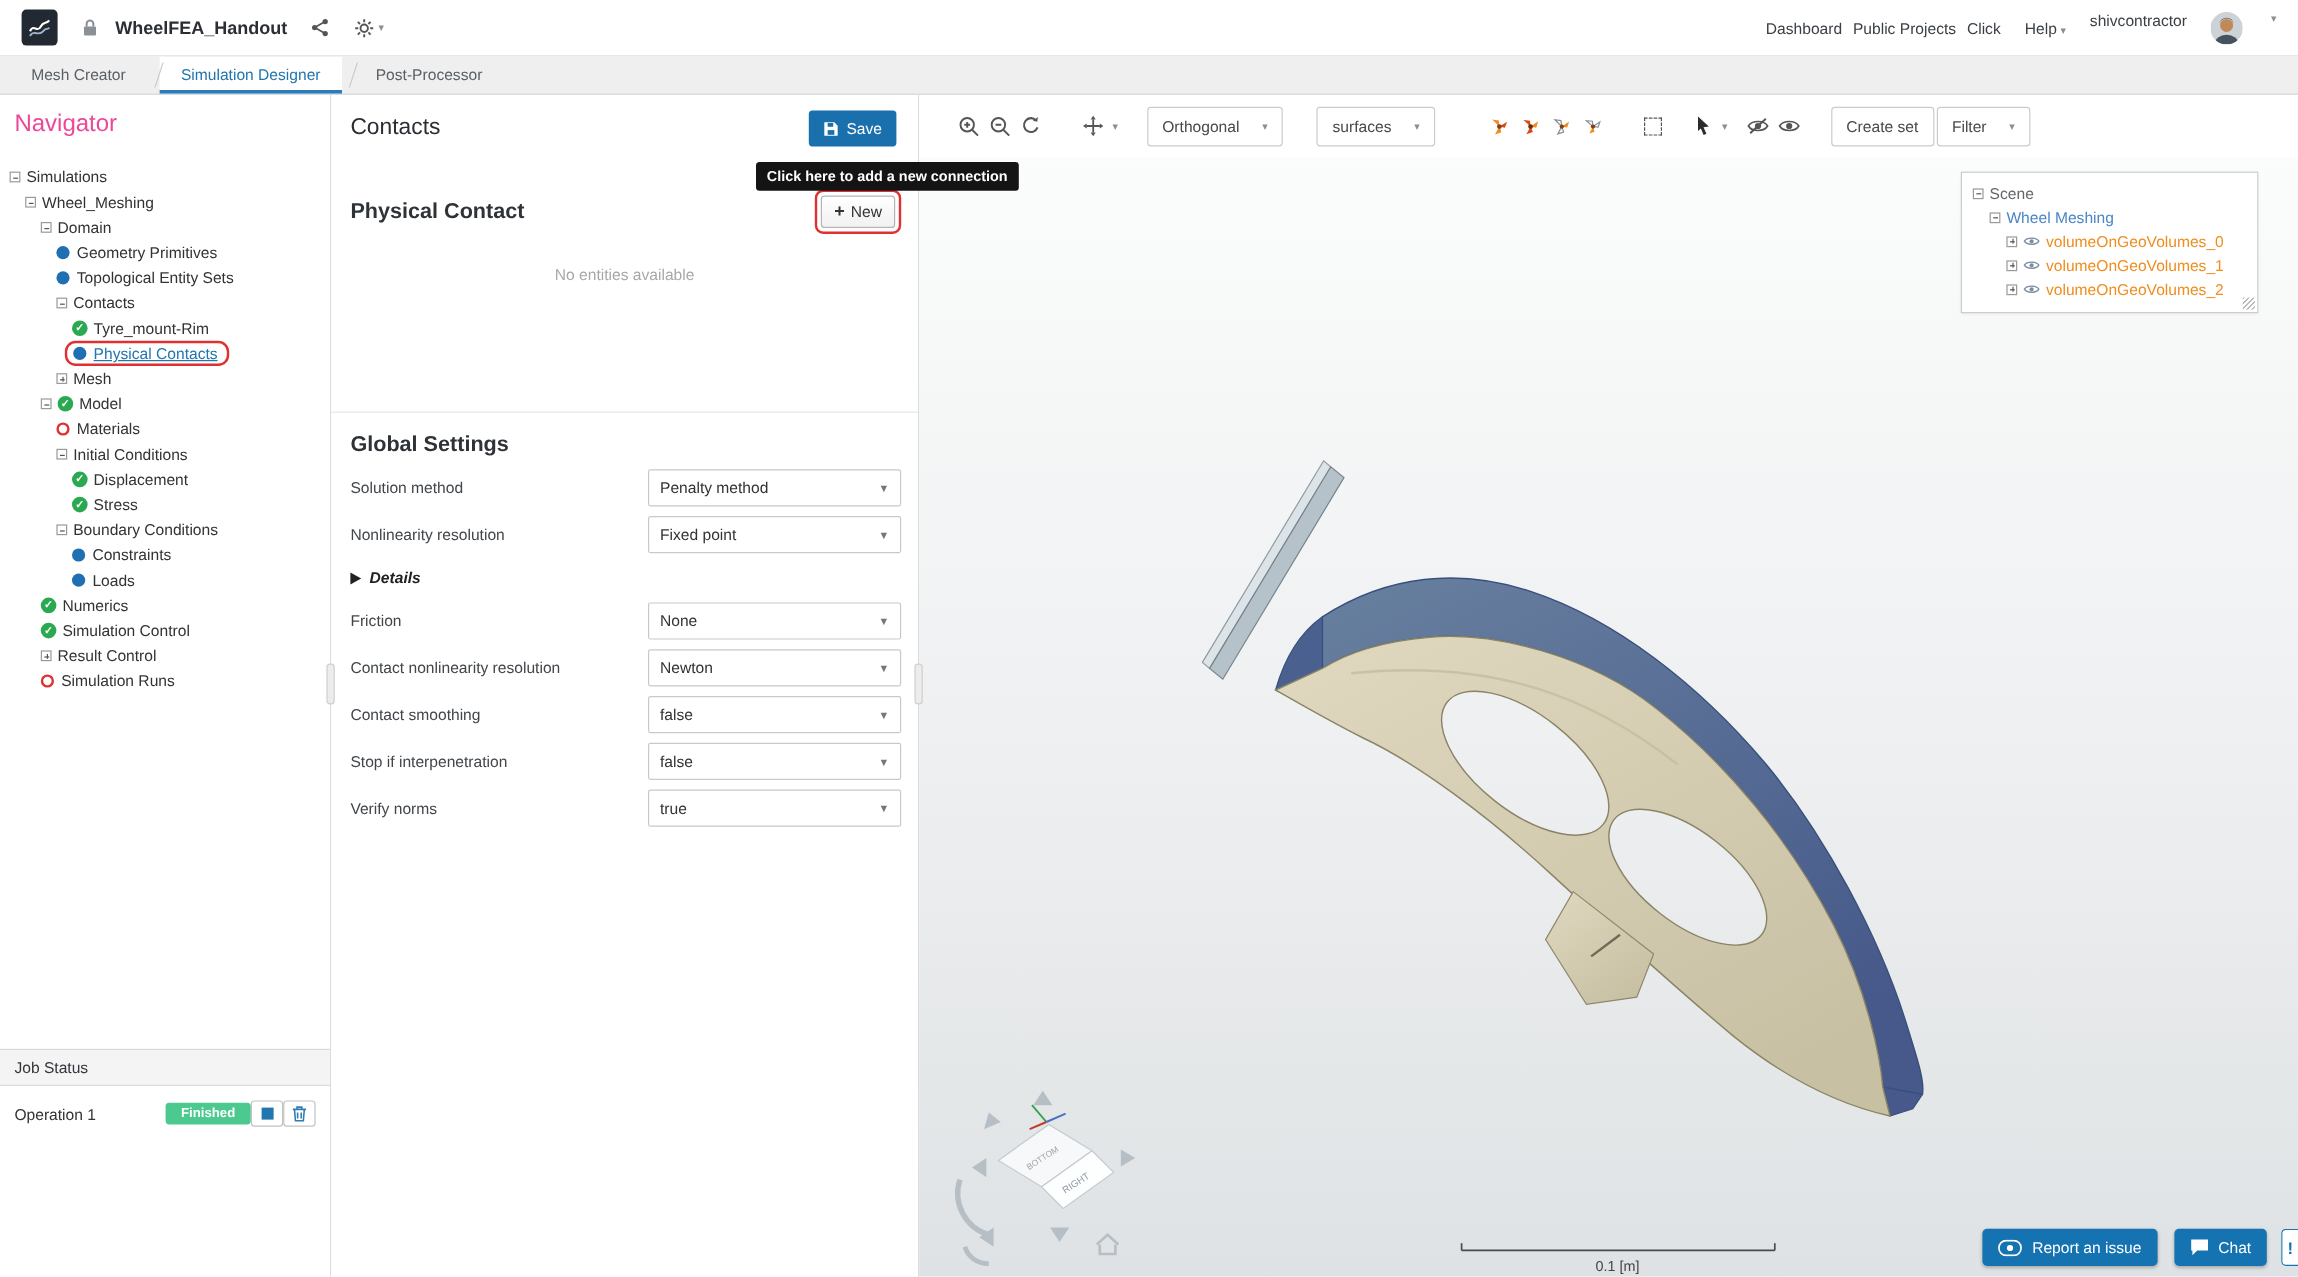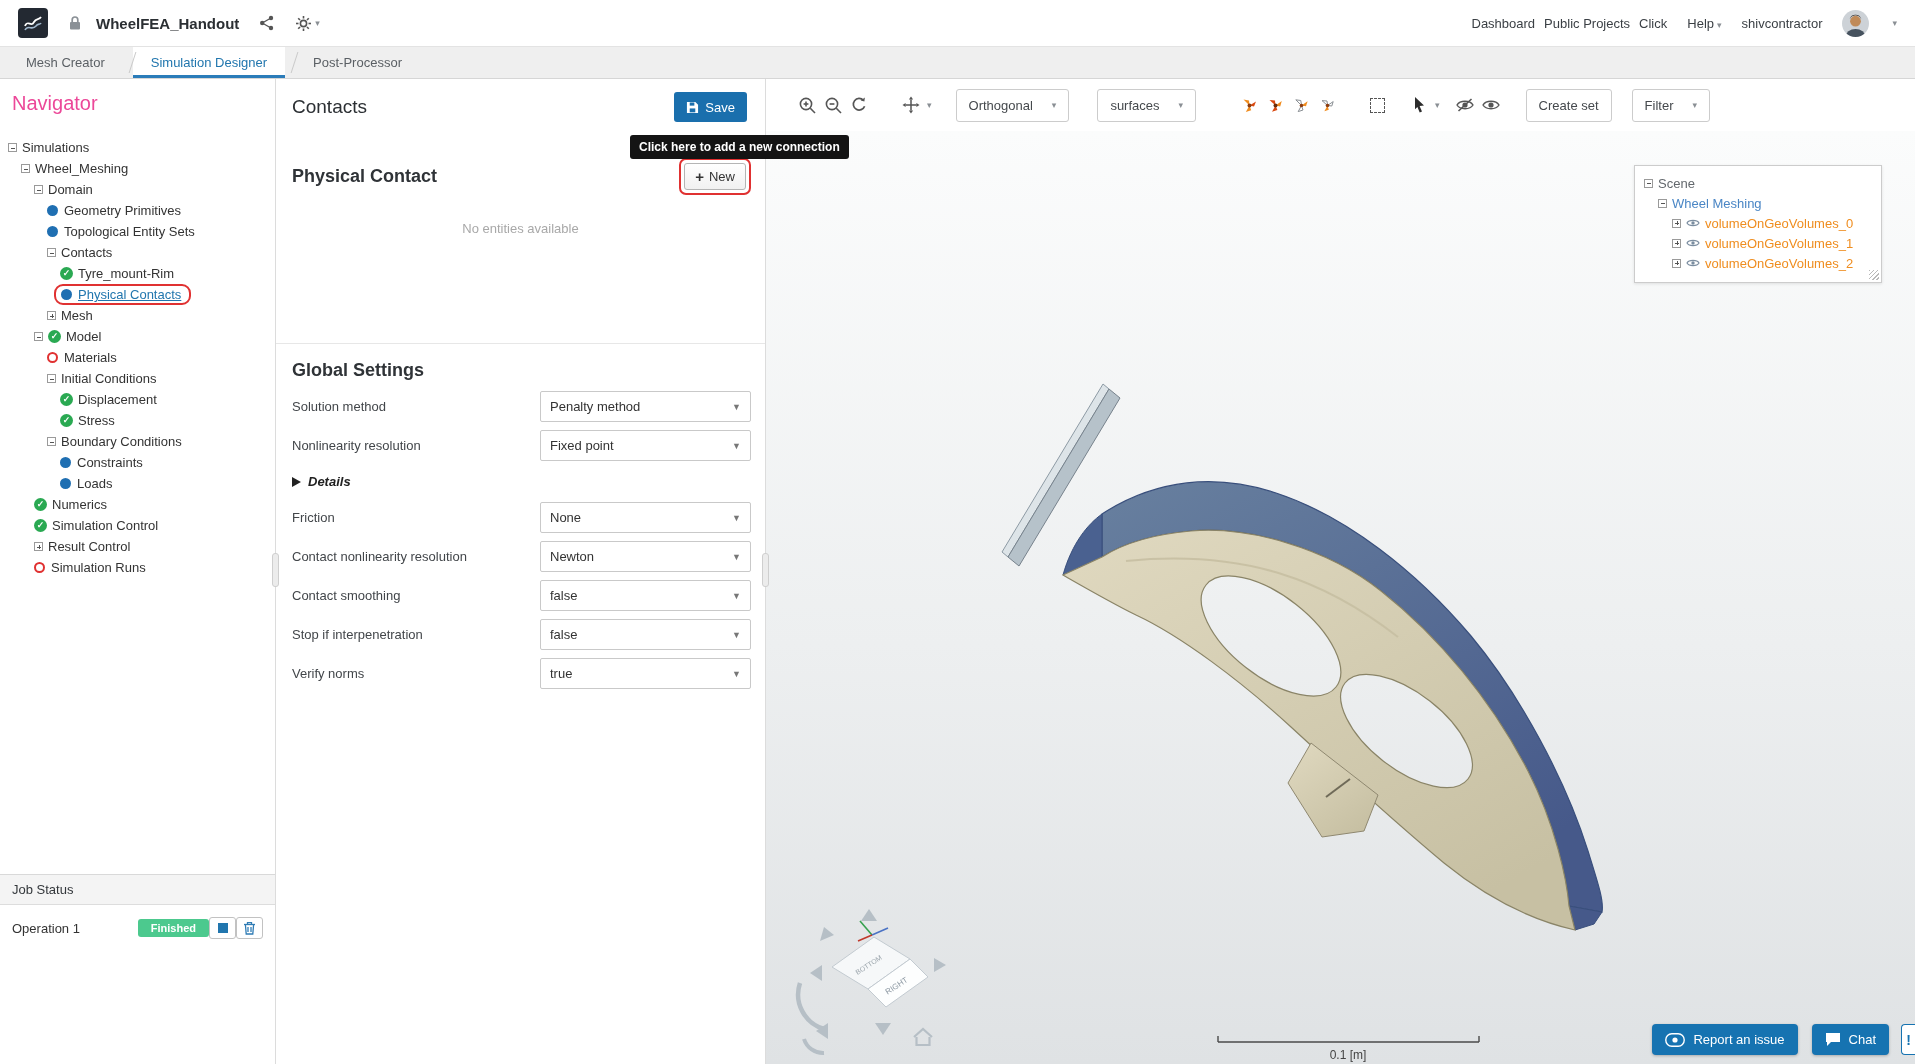--- a/index.html
+++ b/index.html
@@ -8,21 +8,21 @@
 
   
   .topbar{height:47px;background:#fff;border-bottom:1px solid #e3e3e3;display:flex;align-items:center;padding:0 18px;position:relative;z-index:9}
   .logo{width:30px;height:30px;border-radius:4px;background:#232932;display:flex;align-items:center;justify-content:center;flex:none}
   .tb-ic{display:flex;align-items:center;justify-content:center;color:#6b7075}
   .proj-title{font-size:15px;font-weight:bold;color:#2b2f33;margin-left:14px}
   .tb-left-gap{margin-left:20px}
   .caret{font-size:9px;color:#8a8f94;margin-left:3px}
   .tb-right{margin-left:auto;display:flex;align-items:center;gap:20px}
   .tb-link{font-size:13px;color:#3a3f44;cursor:pointer;white-space:nowrap}
-  .tb-user{font-size:13px;color:#3a3f44;display:flex;align-items:center;gap:20px}
+  .tb-user{font-size:13px;color:#3a3f44;display:flex;align-items:flex-start;gap:20px}
   .avatar{width:27px;height:27px;border-radius:50%;overflow:hidden;flex:none}
 
   
   .tabbar{height:32px;background:#efefef;border-bottom:1px solid #d6d6d6;display:flex;align-items:stretch;padding-left:8px;position:relative;z-index:8}
   .tab{display:flex;align-items:center;padding:0 18px;font-size:13px;color:#5a5f64;cursor:pointer}
   .tab.active{background:#fff;color:#2176ae;border-bottom:3px solid #2b7cb9;padding-top:3px}
   .tab-sep{width:10px;border-right:1px solid #c9c9c9;transform:skewX(-18deg);margin:5px 0}
 
   .main{flex:1;display:flex;min-height:0;position:relative}
 
@@ -76,21 +76,21 @@
   
   .viewport{flex:1;display:flex;flex-direction:column;min-width:0;background:#fff}
   .vp-toolbar{height:52px;background:#fff;display:flex;align-items:center;padding-left:28px;flex:none;position:relative;z-index:5}
   .ticon{width:26px;height:26px;display:flex;align-items:center;justify-content:center;cursor:pointer;flex:none}
   .tgroup{display:flex;align-items:center;cursor:pointer}
   .tbtn{height:33px;border:1px solid #ccc;border-radius:3px;background:#fff;display:flex;align-items:center;gap:16px;padding:0 12px;font-size:13px;color:#45494d;cursor:pointer;flex:none}
   .marquee{width:15px;height:15px;border:1.5px dashed #555}
   .vp-canvas{flex:1;position:relative;background:linear-gradient(180deg,#fbfcfc 0%,#edeff0 55%,#dfe2e4 100%);overflow:hidden}
   .model-svg{position:absolute;inset:0}
 
-  .scene{position:absolute;top:34px;right:33px;width:248px;background:rgba(255,255,255,.97);border:1px solid #ccc;padding:7px 9px 9px;font-size:13px;box-shadow:0 1px 3px rgba(0,0,0,.10)}
+  .scene{position:absolute;top:12px;right:33px;width:248px;background:rgba(255,255,255,.97);border:1px solid #ccc;padding:7px 9px 9px;font-size:13px;box-shadow:0 1px 3px rgba(0,0,0,.10)}
   .scene::after{content:"";position:absolute;right:2px;bottom:2px;width:10px;height:10px;background:repeating-linear-gradient(135deg,#b9b9b9 0 1px,transparent 1px 3px)}
   .s-row{display:flex;align-items:center;height:20px;gap:5px;cursor:pointer;white-space:nowrap}
   .s-exp{width:9px;height:9px;border:1px solid #9a9a9a;background:#fff;position:relative;flex:none}
   .s-exp::before{content:"";position:absolute;left:1.5px;right:1.5px;top:3.5px;height:1px;background:#555}
   .s-exp.plus::after{content:"";position:absolute;top:1.5px;bottom:1.5px;left:3.5px;width:1px;background:#555}
   .s-root{color:#63686d}
   .s-grp{color:#4a86c5}
   .s-vol{color:#ef8d1f}
 
   .vp-actions{position:absolute;right:26px;bottom:9px;display:flex;gap:14px;align-items:center;z-index:6}
@@ -483,21 +483,21 @@
               <line x1="3.5" y1="14" x2="16.5" y2="2" stroke="#555" stroke-width="1.6"></line>
             </svg>
         </span>
         <span class="ticon" style="margin-right:22px">
           <svg width="20" height="16" viewBox="0 0 20 16">
               <path d="M2,8 C5,3 15,3 18,8 C15,13 5,13 2,8 Z" fill="none" stroke="#555" stroke-width="1.4"></path>
               <circle cx="10" cy="8" r="2.6" fill="#555"></circle>
             </svg>
         </span>
 
-        <button class="tbtn" style="margin-right:20px">
+        <button class="tbtn" style="margin-right:2px">
             <span>Create set</span>
           </button>
         <button class="tbtn">
           <span>Filter</span>
             <span class="caret">▾</span>
         </button>
       </div>
 
       <div class="vp-canvas">
 

